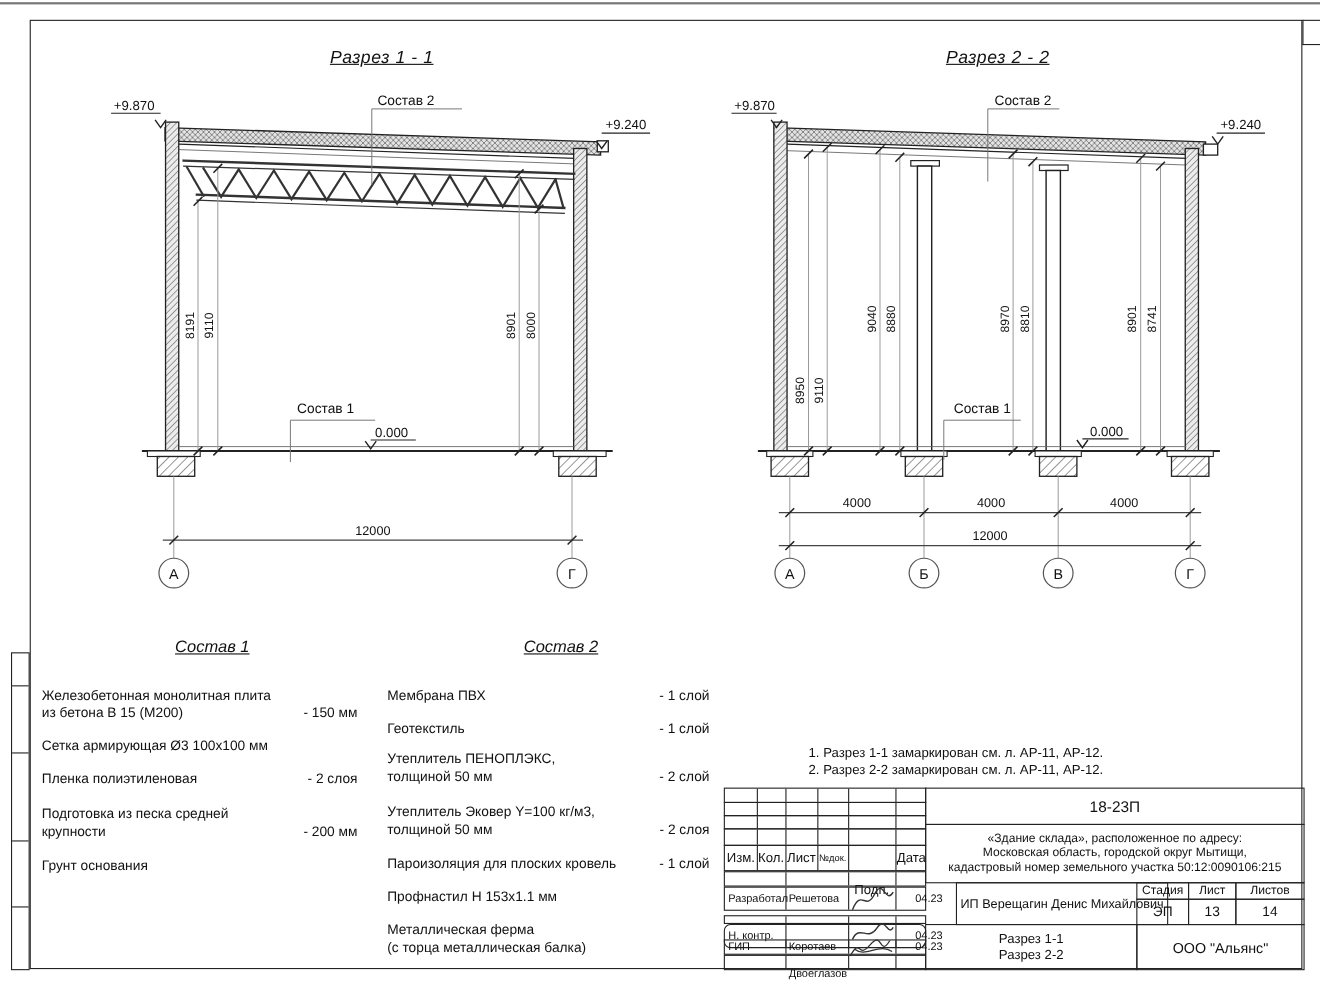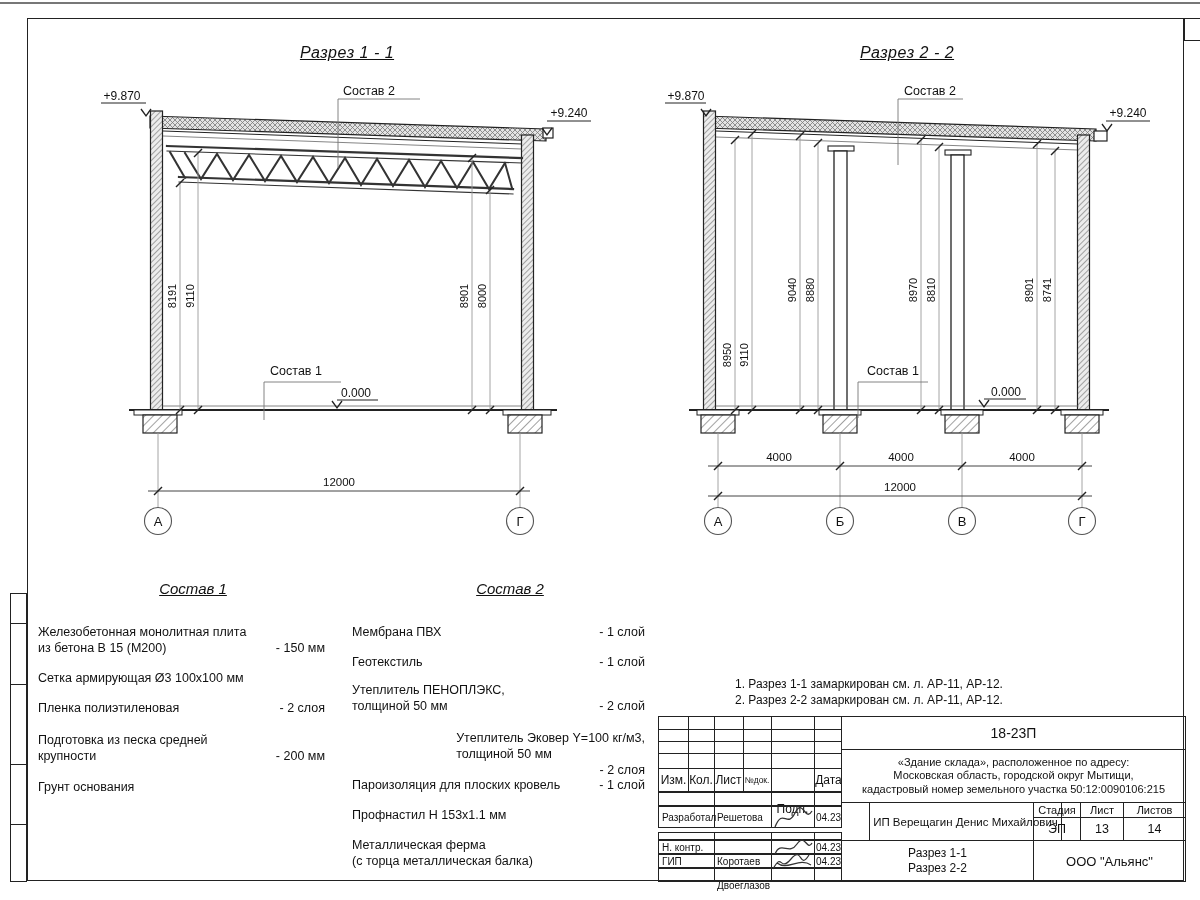--- a/index.html
+++ b/index.html
@@ -16,21 +16,21 @@
   .citem .nm{white-space:pre-line;}
   .citem .vl{white-space:nowrap;margin-left:8px;}
   .notes{position:absolute;left:735px;top:676px;font-size:12px;line-height:16px;}
   svg text{font-family:"Liberation Sans",sans-serif;fill:#111;}
   .dwg{position:absolute;left:0;top:0;}
   
   .tb-cell{position:absolute;border:1px solid #222;box-sizing:border-box;display:flex;align-items:center;justify-content:center;text-align:center;overflow:visible;background:transparent;}
   .tb-row{position:absolute;border:1px solid #222;box-sizing:border-box;}
   .vline{position:absolute;top:0;bottom:0;width:1px;background:#222;}
   .tb-lbl{position:absolute;top:0;bottom:0;display:flex;align-items:center;justify-content:center;font-size:12px;}
-  .tb-small{font-size:10px;}
+  .tb-small{font-size:10px;padding-left:16px;}
   .pre{white-space:pre-line;}
   .sig{position:absolute;pointer-events:none;}
 </style>
 </head>
 <body>
 
 <div class="page">
   <div class="topline"></div>
   <div class="frame"></div>
   <div class="corner-box"></div>
@@ -284,21 +284,21 @@
   </div>
   <div class="citem" style="left:352px;top:654px;width:293px;">
     <span class="nm">Геотекстиль</span>
     <span class="vl">- 1 слой</span>
   </div>
   <div class="citem" style="left:352px;top:682px;width:293px;">
     <span class="nm">Утеплитель ПЕНОПЛЭКС,
 толщиной 50 мм</span>
     <span class="vl">- 2 слой</span>
   </div>
-  <div class="citem" style="left:352px;top:730px;width:293px;flex-direction:column;">
+  <div class="citem" style="left:352px;top:730px;width:293px;">
     <span class="nm">Утеплитель Эковер Y=100 кг/м3,
 толщиной 50 мм</span>
     <span class="vl">- 2 слоя</span>
   </div>
   <div class="citem" style="left:352px;top:777px;width:293px;">
     <span class="nm">Пароизоляция для плоских кровель</span>
     <span class="vl">- 1 слой</span>
   </div>
   <div class="citem" style="left:352px;top:807px;width:293px;">
     <span class="nm">Профнастил Н 153x1.1 мм</span>
@@ -375,21 +375,21 @@
       <path d="M4,24 C12,4 16,26 24,10 S34,20 41,8" fill="none" stroke="#333" stroke-width="1.3"></path>
     </svg>
   </div>
 
   <div class="tb-row" style="left:658px;top:832px;width:184px;height:8px;">
     <div class="vline" style="left:55px"></div>
       <div class="vline" style="left:112px"></div>
       <div class="vline" style="left:155px"></div>
   </div>
 
-  <div class="tb-row" style="left:658px;top:840px;width:184px;height:14px;">
+  <div class="tb-row" style="left:658px;top:840px;width:184px;height:22px;border-radius:6px;">
     <div class="vline" style="left:55px"></div>
       <div class="vline" style="left:112px"></div>
       <div class="vline" style="left:155px"></div>
     <div class="tb-lbl tb-small" style="left:0;width:55px;justify-content:flex-start;padding-left:3px;">Н. контр.</div>
     <div class="tb-lbl tb-small" style="left:55px;width:57px;justify-content:flex-start;padding-left:3px;margin-top:44px;">Двоеглазов</div>
     <div class="tb-lbl tb-small" style="left:155px;width:29px;">04.23</div>
     <svg class="sig" style="left:112px;top:-3px;" width="44" height="20">
       <path d="M4,16 C10,2 18,18 26,6 S36,14 41,5" fill="none" stroke="#333" stroke-width="1.3"></path>
     </svg>
   </div>

